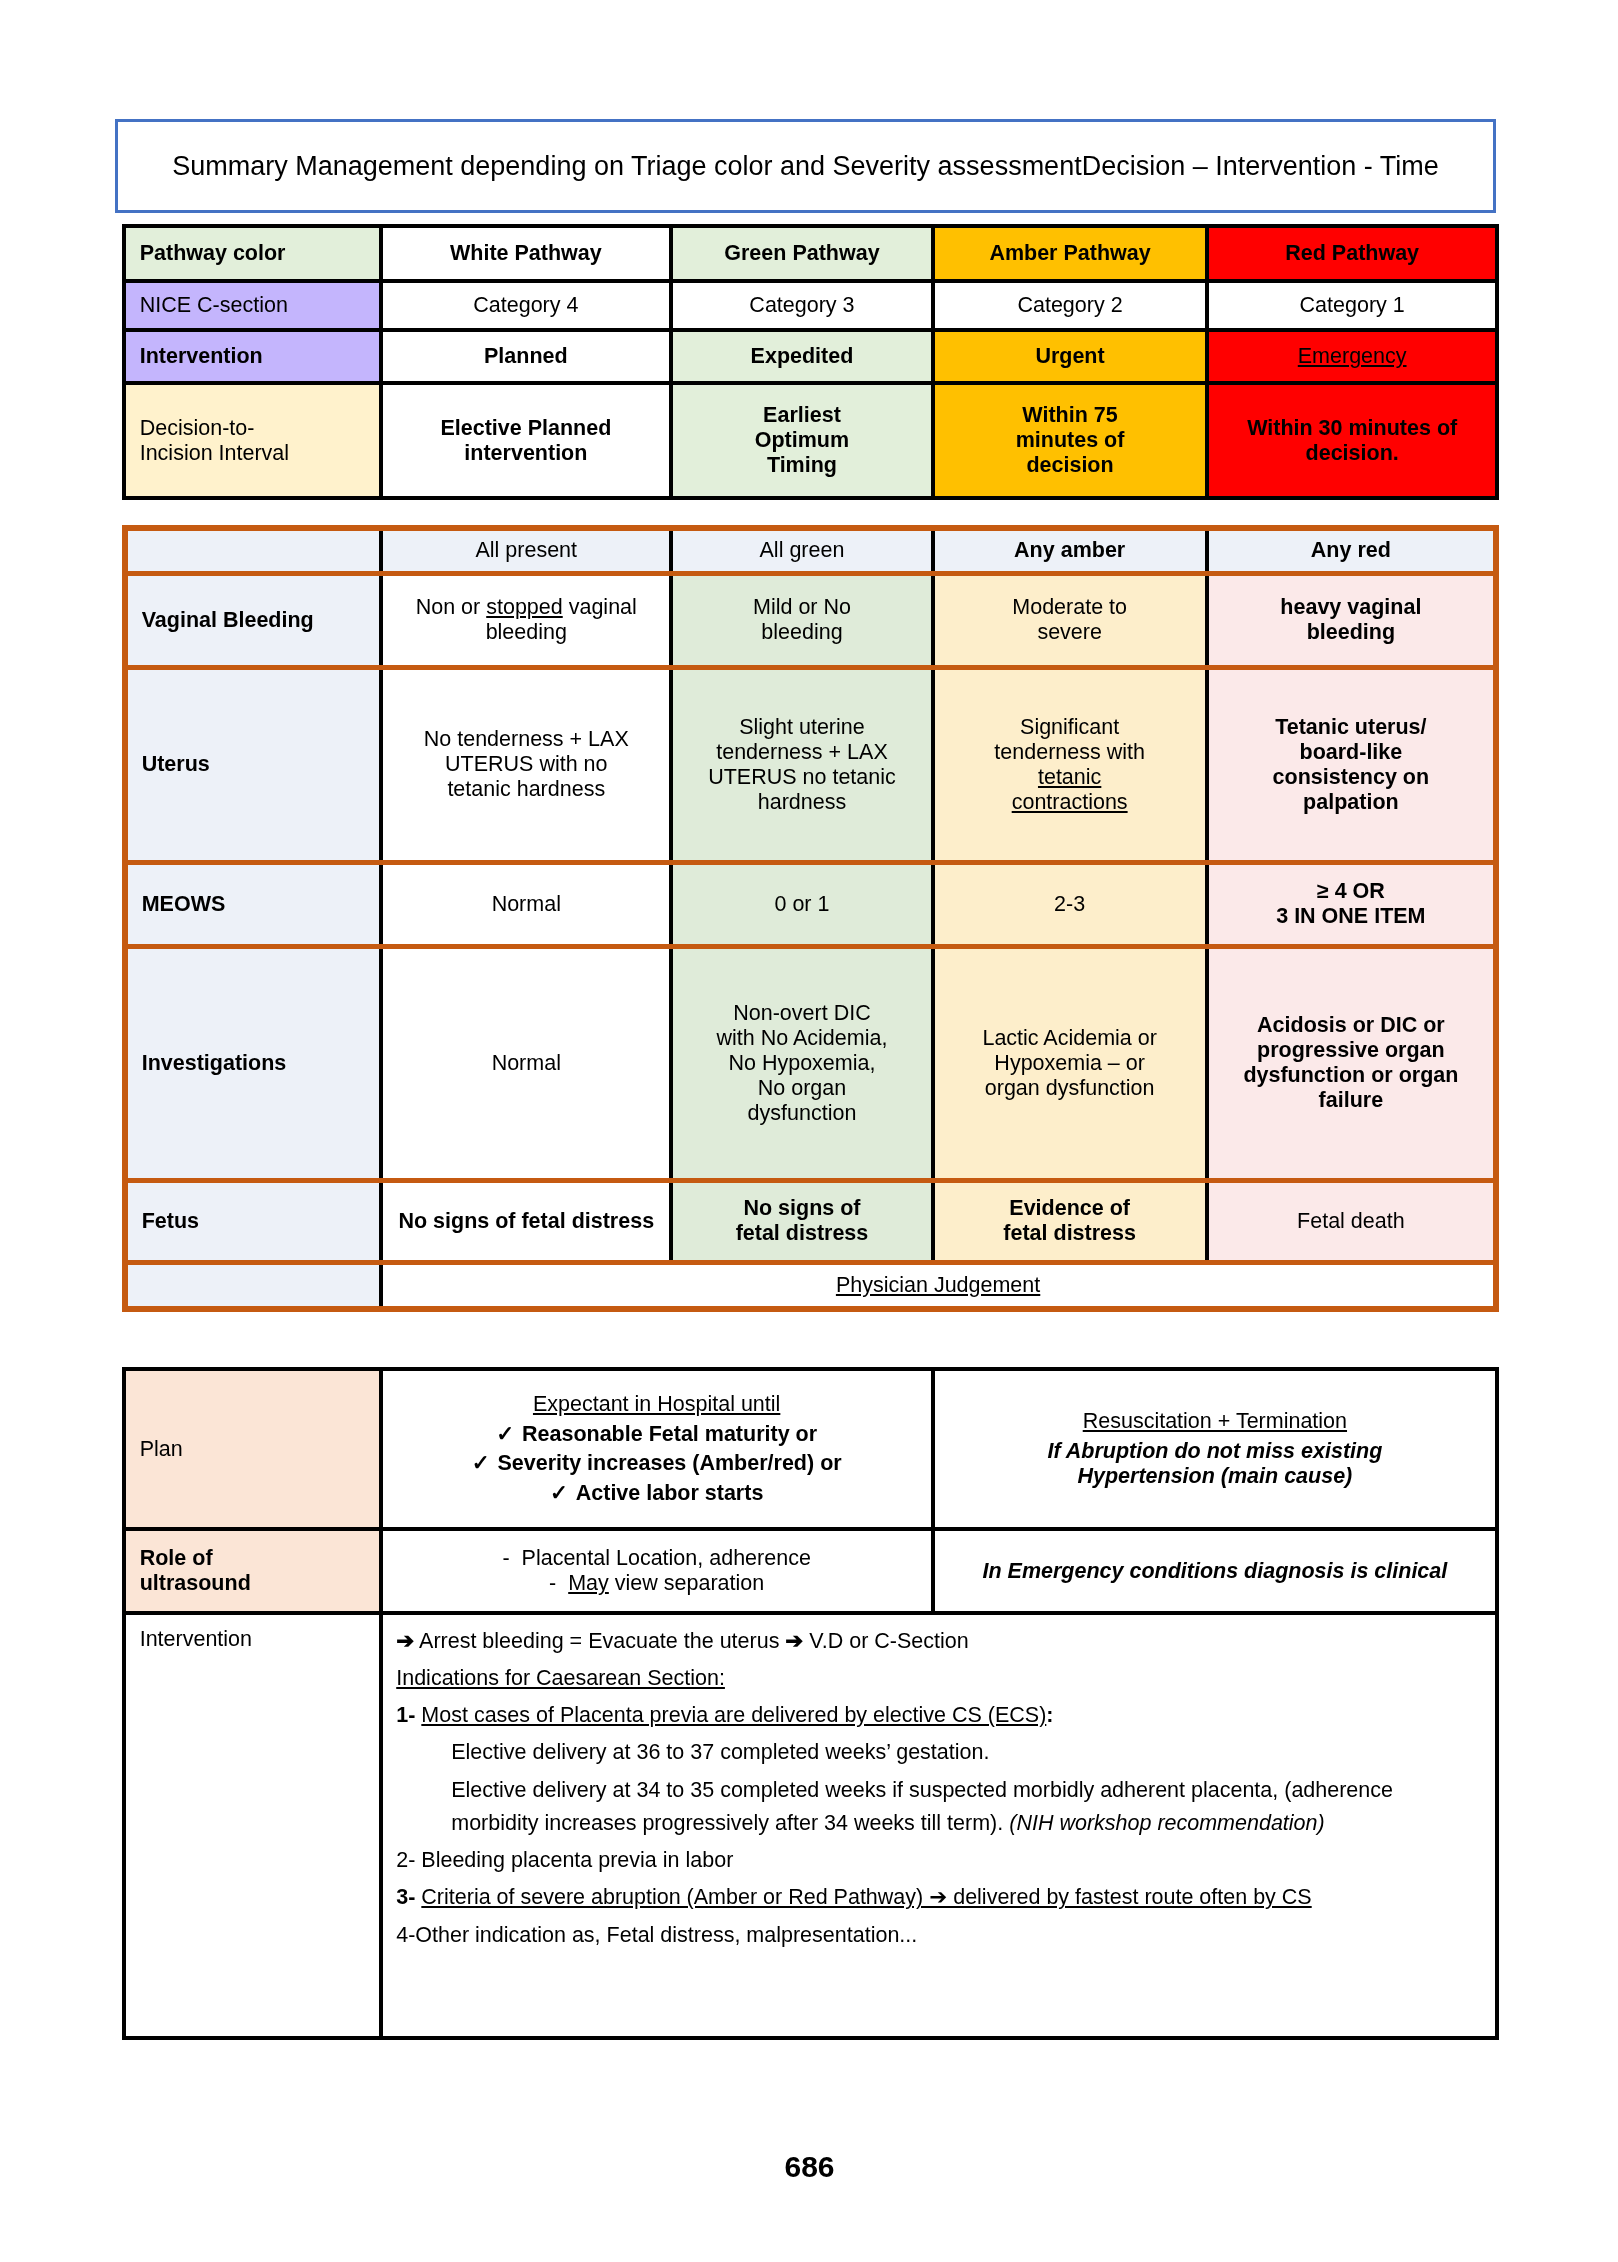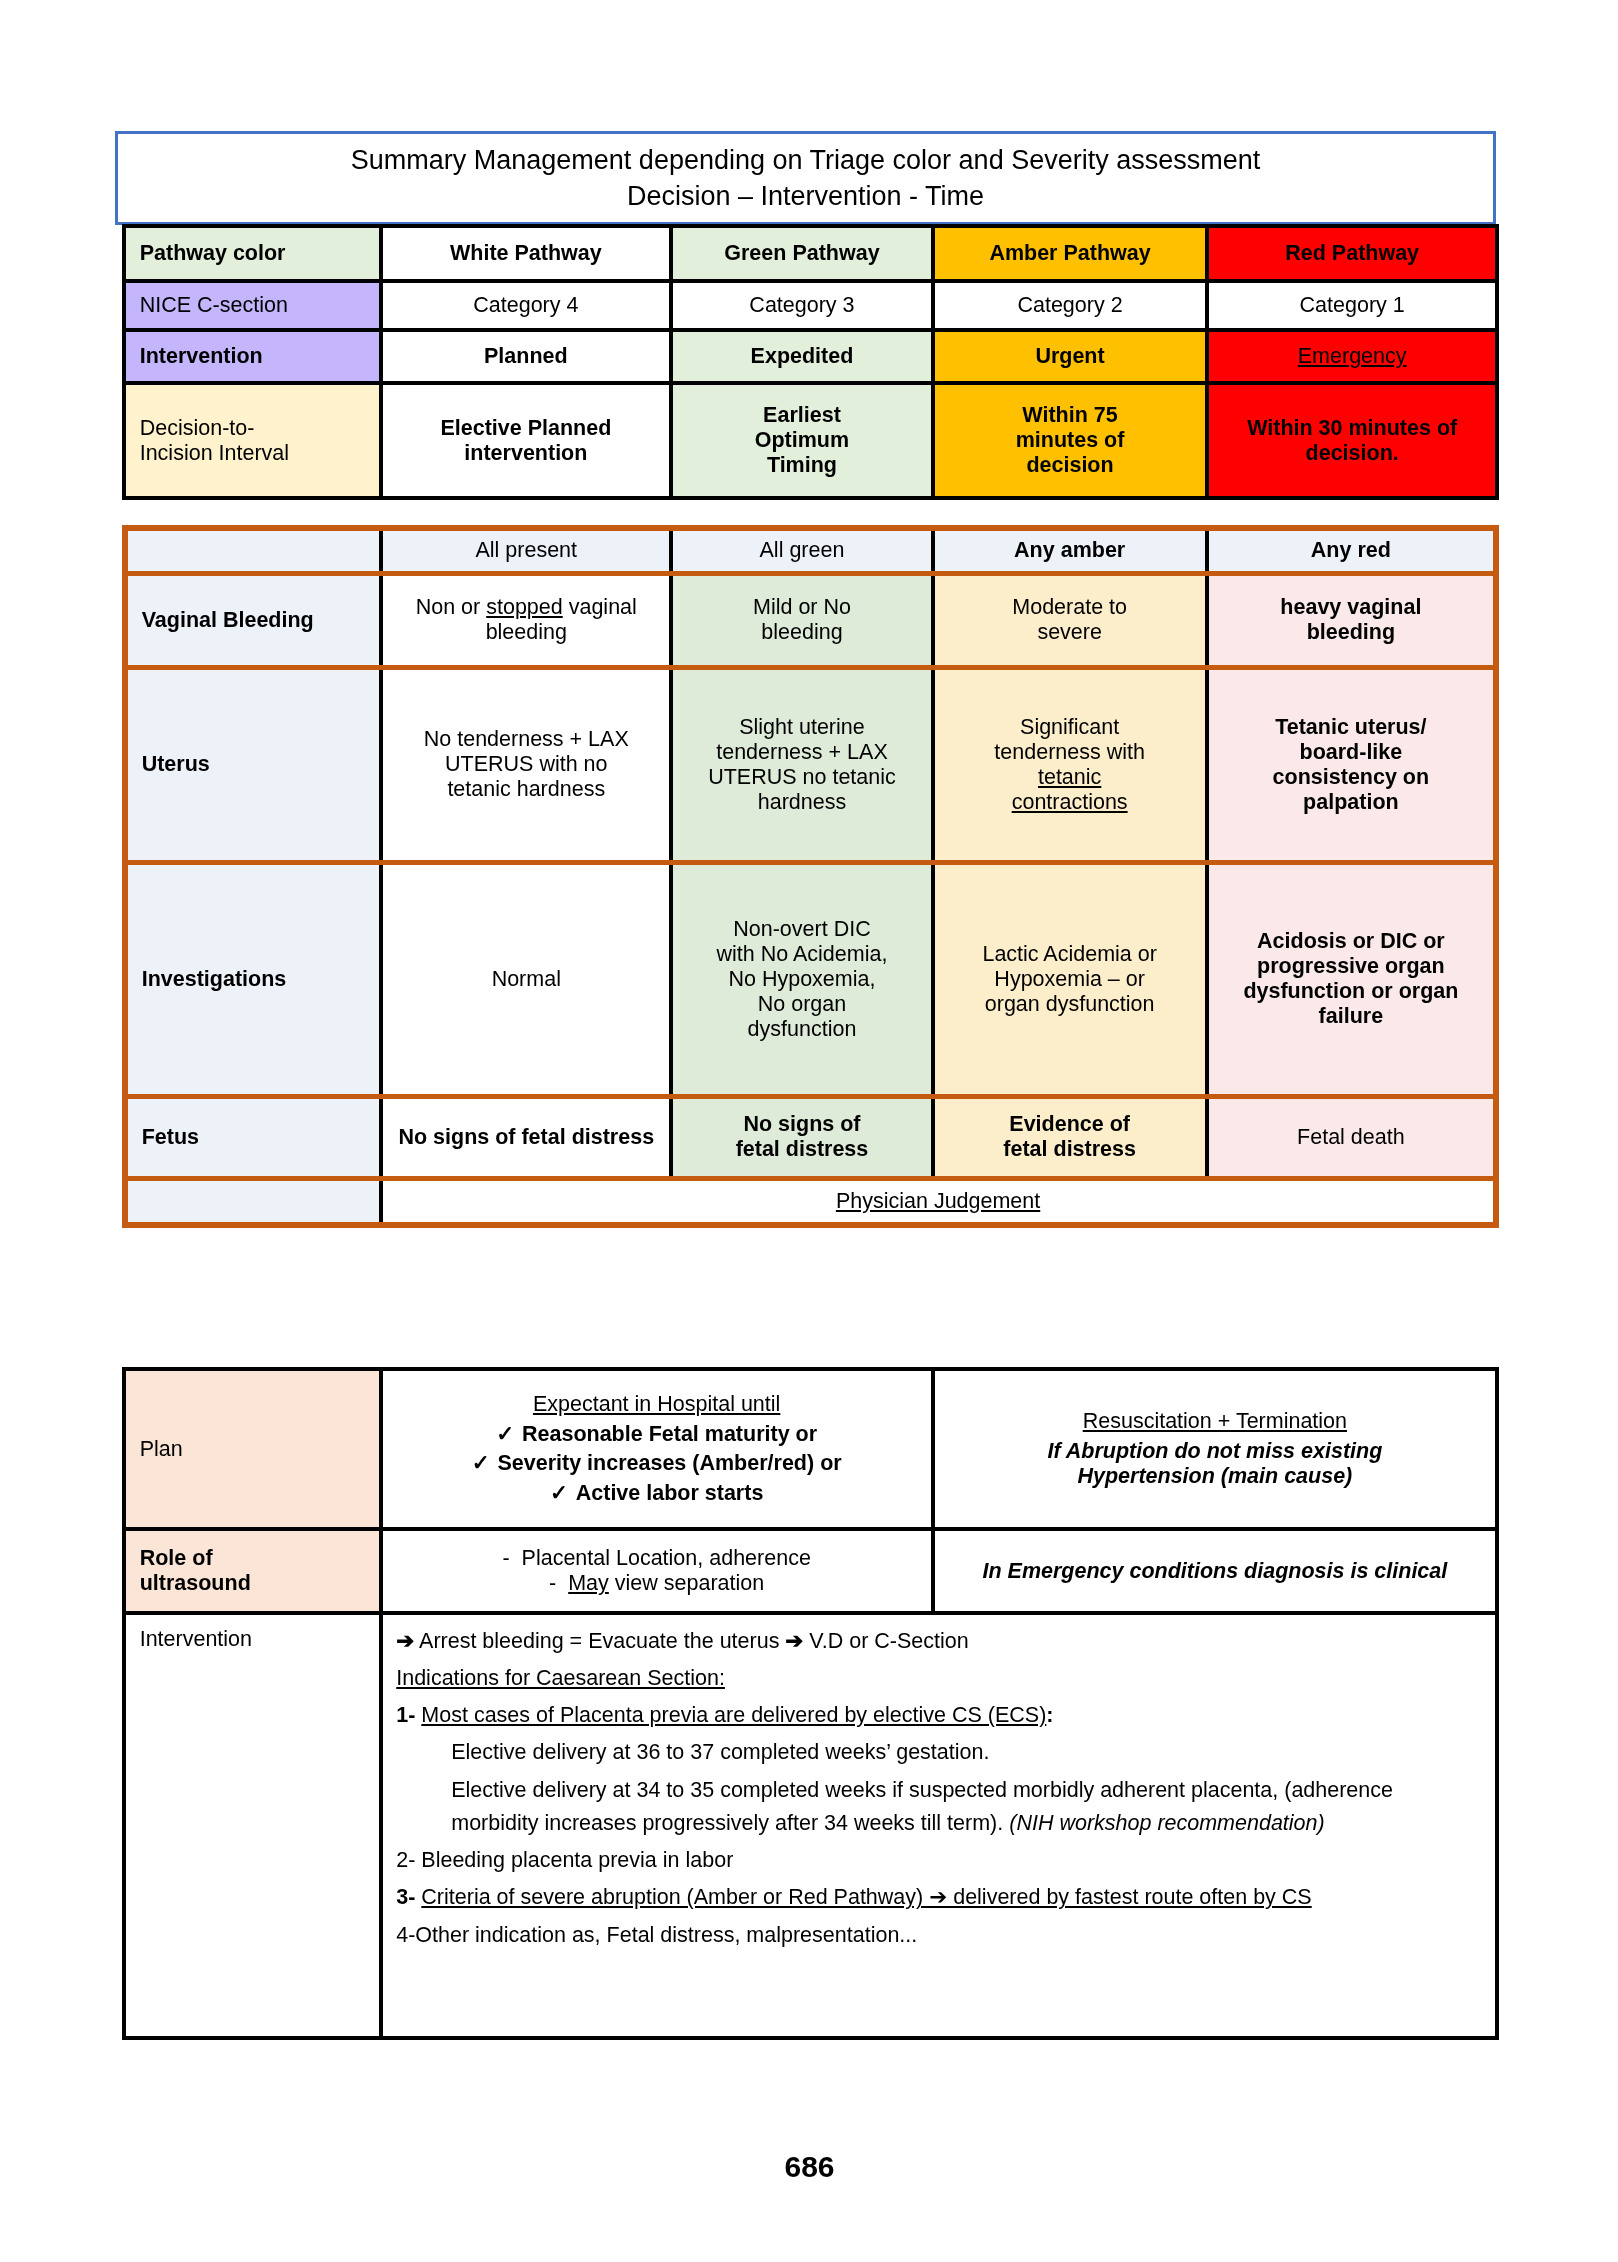--- a/index.html
+++ b/index.html
@@ -13,22 +13,22 @@
   .b  { font-weight:bold; }
   .u  { text-decoration:underline; }
   .i  { font-style:italic; }
   .bu { font-weight:normal; text-decoration:underline; }
   .bi { font-weight:bold; font-style:italic; }
   .wt { color:#000000; }
 
   .title-box {
     position:absolute; left:115px; top:119px; width:1375px; height:88px;
     border:3.9px solid #4472C4;
-    display:flex; flex-direction:column; justify-content:center; align-items:center;
-    font-size:27px; line-height:1.35; text-align:center;margin-top:12px;
+    display:flex; flex-direction:row; justify-content:center; align-items:center;
+    font-size:27px; line-height:1.35; text-align:center;
   }
 
   table.tbl { border-collapse:collapse; table-layout:fixed; position:absolute; left:122px; width:1377px; }
   table.tbl td { overflow:hidden; font-size:21.5px; padding:3.9px 7.8px; vertical-align:middle; }
   .ctr { text-align:center; }
   .lab { text-align:left; padding-left:13.7px !important; }
 
   table.black-tbl, table.black-tbl td { border:4.9px solid #000; }
 
   table.orange-tbl { border:6.8px solid #C55A11; }
@@ -137,20 +137,27 @@
       <td class="ctr bg-amberlight"><span class="narrow2">Moderate to severe</span></td>
       <td class="ctr bg-redlight"><span class="b narrow2">heavy vaginal bleeding</span></td>
     </tr>
     <tr style="height:195px">
       <td class="lab b bg-grey">Uterus</td>
       <td class="ctr bg-white"><span style="display:inline-block;max-width:224px">No tenderness + LAX UTERUS with no tetanic hardness</span></td>
       <td class="ctr bg-greencell"><span style="display:inline-block;max-width:210px">Slight uterine tenderness + LAX UTERUS no tetanic hardness</span></td>
       <td class="ctr bg-amberlight"><span style="display:inline-block;max-width:210px">Significant tenderness with </span><br><span class="bu" style="display:inline-block;max-width:156px">tetanic contractions</span></td>
       <td class="ctr bg-redlight"><span class="b" style="display:inline-block;max-width:210px">Tetanic uterus/ board-like consistency on palpation</span></td>
     </tr>
+    <tr style="height:84px">
+      <td class="lab b bg-grey">MEOWS</td>
+      <td class="ctr bg-white">Normal</td>
+      <td class="ctr bg-greencell">0 or 1</td>
+      <td class="ctr bg-amberlight">2-3</td>
+      <td class="ctr b bg-redlight"><span>≥ 4 OR</span><br><span>3 IN ONE ITEM</span></td>
+    </tr>
     <tr style="height:234px">
       <td class="lab b bg-grey">Investigations</td>
       <td class="ctr bg-white">Normal</td>
       <td class="ctr bg-greencell"><span style="display:inline-block;max-width:176px">Non-overt DIC with No Acidemia, No Hypoxemia, No organ dysfunction</span></td>
       <td class="ctr bg-amberlight"><span style="display:inline-block;max-width:210px">Lactic Acidemia or Hypoxemia – or organ dysfunction</span></td>
       <td class="ctr bg-redlight"><span class="b" style="display:inline-block;max-width:244px">Acidosis or DIC or progressive organ dysfunction or organ failure</span></td>
     </tr>
     <tr style="height:82px">
       <td class="lab b bg-grey">Fetus</td>
       <td class="ctr b bg-white">No signs of fetal distress</td>

